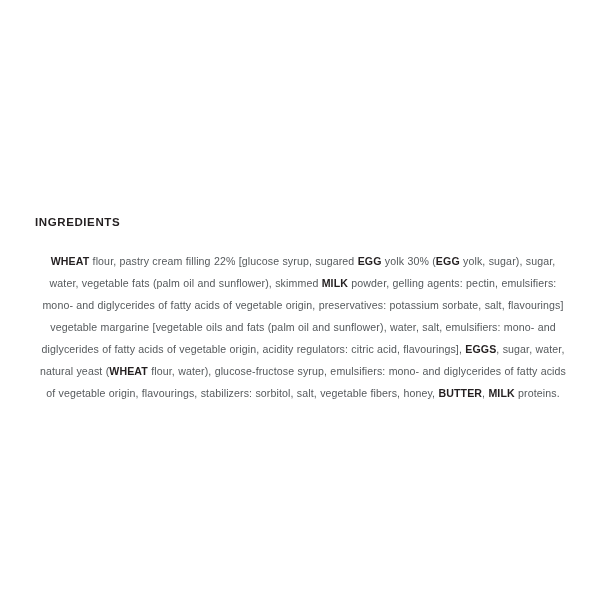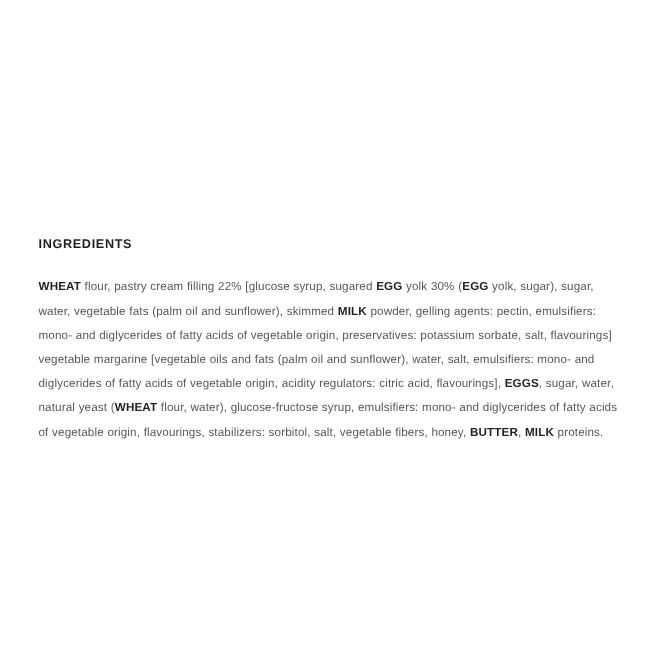--- a/index.html
+++ b/index.html
@@ -32,21 +32,21 @@
     letter-spacing: 0.6px;
     color: #231f20;
     margin: 0 0 20px 0;
     line-height: 1.2;
   }
   .body-text {
     font-size: 10.6px;
     line-height: 2.08;
     color: #55595c;
     letter-spacing: 0.12px;
-    text-align: left;
+    text-align: center;
     margin: 0;
     word-spacing: 0.2px;
   }
   .body-text b {
     color: #231f20;
     font-weight: bold;
   }
 </style>
 </head>
 <body>

